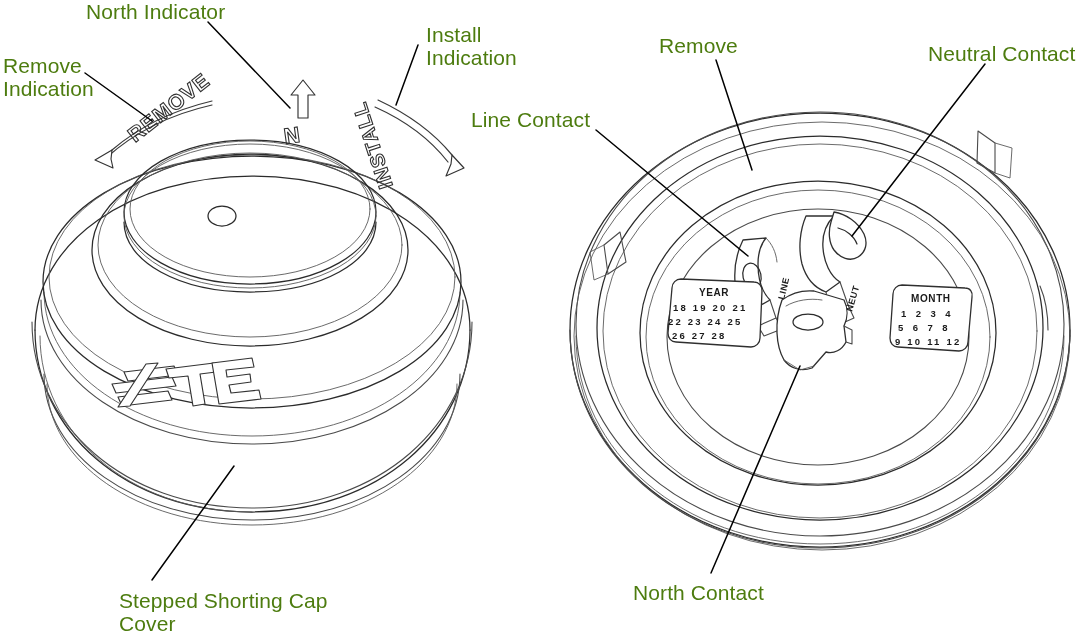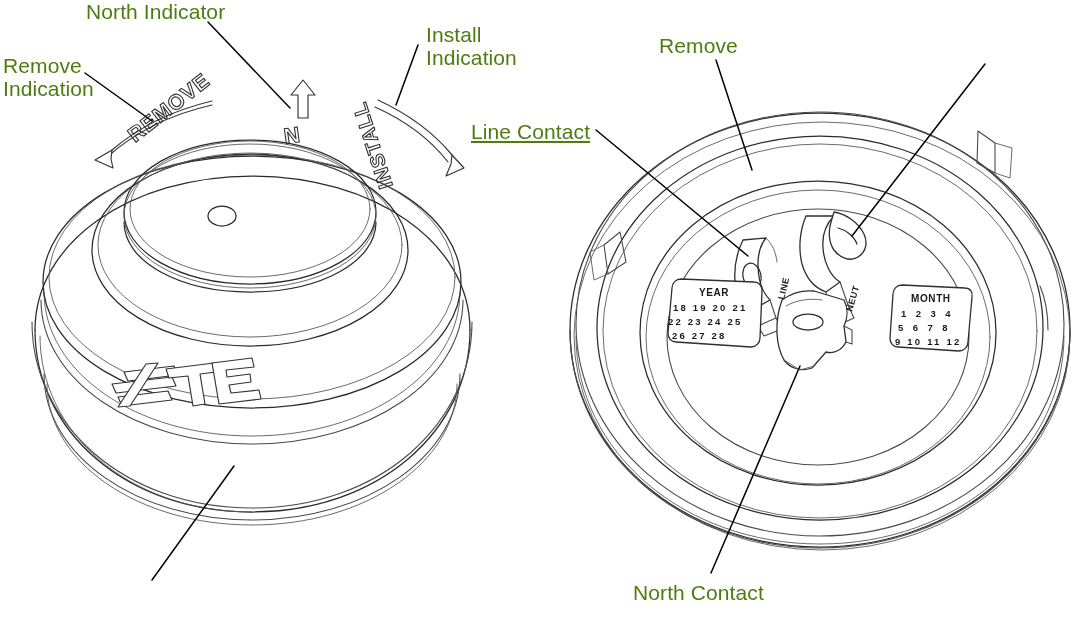--- a/index.html
+++ b/index.html
@@ -198,21 +198,24 @@
   </svg>
 
   <div class="callout" style="left:3px; top:54px; text-align:left;">Remove
 Indication</div>
 
   <div class="callout" style="left:86px; top:0px;">North Indicator</div>
 
   <div class="callout" style="left:426px; top:23px;">Install
 Indication</div>
 
-  <div class="callout" style="left:471px; top:120px;text-decoration:underline;">Line Contact</div>
+  <div class="callout" style="left:471px; top:108px;">Line Contact</div>
 
   <div class="callout" style="left:659px; top:34px;">Remove</div>
 
+  <div class="callout" style="left:928px; top:42px;">Neutral Contact</div>
 
   <div class="callout" style="left:633px; top:581px;">North Contact</div>
 
+  <div class="callout" style="left:119px; top:589px;">Stepped Shorting Cap
+Cover</div>
 
 </div>
 
 </body></html>

